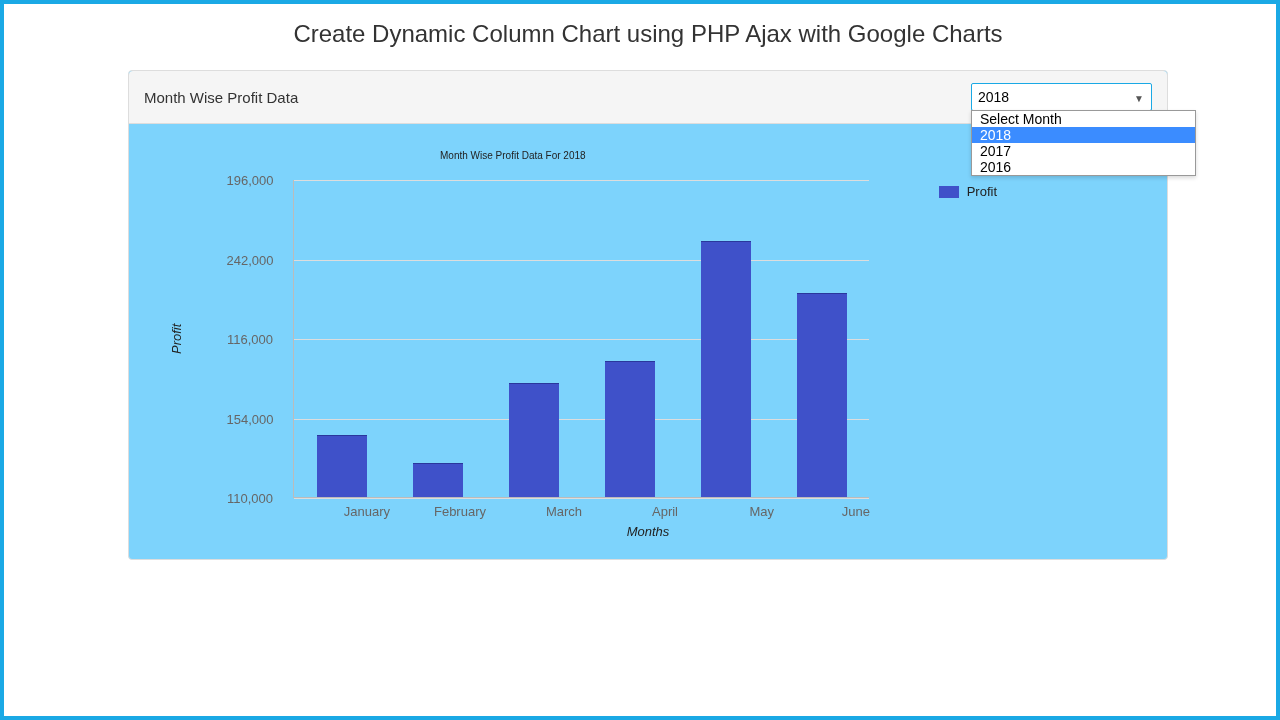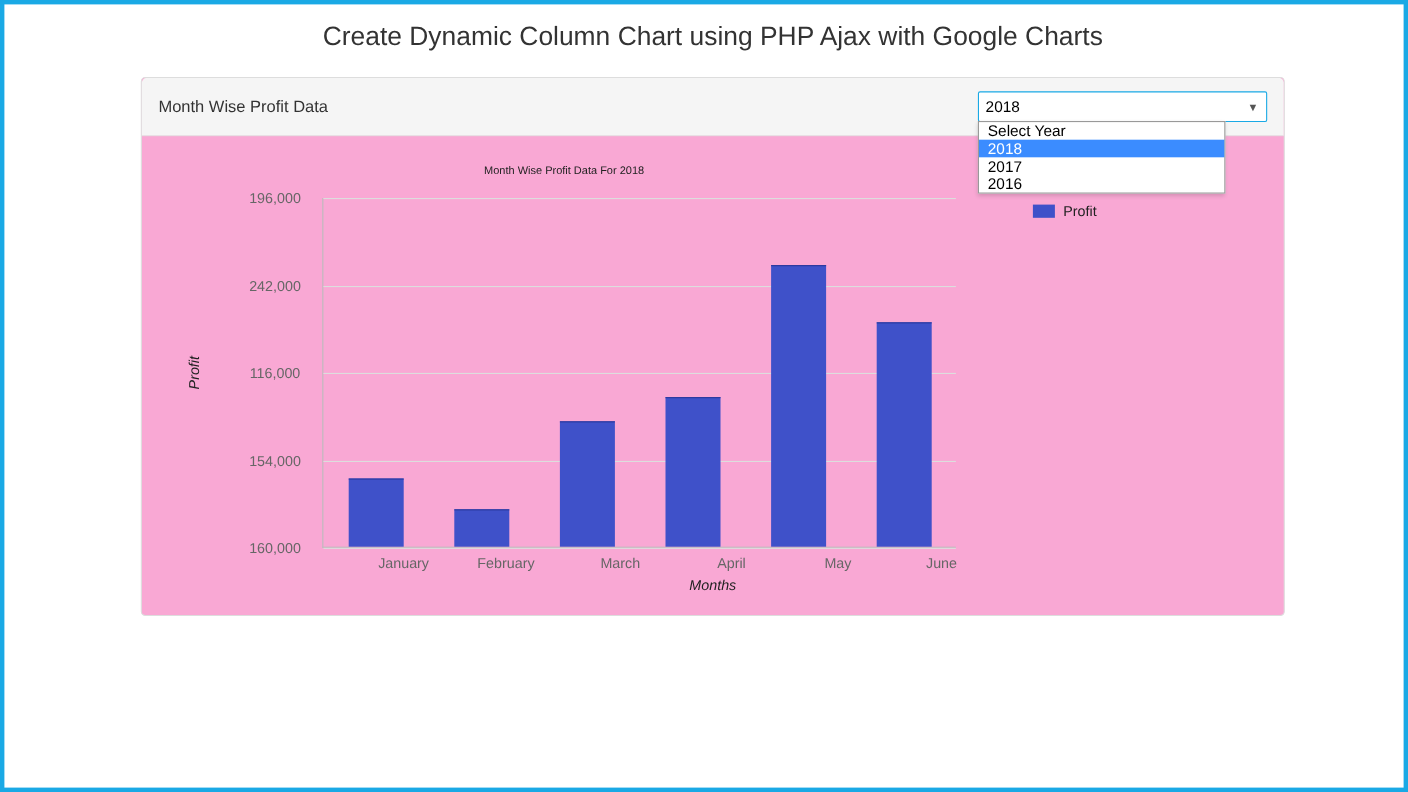--- a/index.html
+++ b/index.html
@@ -1,22 +1,22 @@
 <!DOCTYPE html>
 <html><head>
 <meta charset="utf-8">
 <style>
   *{box-sizing:border-box;margin:0;padding:0}
   body{font-family:"Helvetica Neue",Helvetica,Arial,sans-serif;background:#fff;width:1280px;height:720px;overflow:hidden}
   .frame{border:4px solid #1aa9e5;width:1280px;height:720px;padding:8px 0 0 16px}
   h1.page-title{font-weight:400;font-size:24px;text-align:center;color:#333;margin:8px 0 22px 0}
-  .panel{width:1040px;margin:0 auto;border:1px solid #ddd;border-radius:4px;background:#f9a8d4;position:relative}
+  .panel{width:1040px;margin:0 auto;border:1px solid #ddd;border-radius:4px;background:#7dd3fc;position:relative}
   .panel-head{background:#f5f5f5;border-bottom:1px solid #ddd;border-radius:4px 4px 0 0;padding:12px 15px;display:flex;align-items:center;justify-content:space-between}
   .panel-title{font-size:15px;color:#333;font-weight:400}
-  .select-wrap{position:relative;width:263px}
+  .select-wrap{position:relative;width:181px}
   select.year{width:100%;height:28px;border:1px solid #1aa9e5;border-radius:2px;background:#fff;font-size:14px;padding:2px 6px;appearance:none;-webkit-appearance:none;outline:none}
   .caret{position:absolute;right:8px;top:10px;font-size:10px;color:#555;pointer-events:none}
   .dropdown{position:absolute;top:27px;left:0;width:225px;border:1px solid #999;background:#fff;box-shadow:0 2px 4px rgba(0,0,0,0.15);z-index:5}
   .dropdown .opt{font-size:14px;padding:0 8px;line-height:16px;color:#000}
   .dropdown .opt.sel{background:#3b8cff;color:#fff}
   .panel-body{padding:10px 10px 20px 10px;position:relative}
   .chart-title{font-size:10px;font-weight:400;color:#222;position:absolute;left:311px;top:26px}
   .y-label{position:absolute;left:40px;top:230px;transform:rotate(-90deg);transform-origin:left top;font-style:italic;font-size:13px;color:#222}
   .x-label{text-align:center;font-style:italic;font-size:13px;color:#222;margin-top:26px}
   .legend{position:absolute;right:170px;top:60px;display:flex;align-items:center;gap:8px;font-size:13px;color:#222}
@@ -35,39 +35,39 @@
 
   <div class="panel">
     <div class="panel-head">
       <span class="panel-title">Month Wise Profit Data</span>
       <div class="select-wrap">
         <select class="year">
           <option>2018</option>
         </select>
         <span class="caret">▼</span>
         <div class="dropdown">
-          <div class="opt">Select Year</div>
+          <div class="opt">Select Month</div>
           <div class="opt sel">2018</div>
           <div class="opt">2017</div>
           <div class="opt">2016</div>
         </div>
       </div>
     </div>
 
     <div class="panel-body">
       <div class="chart-title">Month Wise Profit Data For 2018</div>
       <div class="y-label">Profit</div>
       <div class="legend">
         <span class="sw"></span>
         <span>Profit</span>
       </div>
 
       <div class="plot" id="plot">
           <div class="grid" style="top: 318px;"></div>
-          <div class="ylab" style="top: 318px;">160,000</div>
+          <div class="ylab" style="top: 318px;">110,000</div>
           <div class="grid" style="top: 238.5px;"></div>
           <div class="ylab" style="top: 238.5px;">154,000</div>
           <div class="grid" style="top: 159px;"></div>
           <div class="ylab" style="top: 159px;">116,000</div>
           <div class="grid" style="top: 79.5px;"></div>
           <div class="ylab" style="top: 79.5px;">242,000</div>
           <div class="grid" style="top: 0px;"></div>
           <div class="ylab" style="top: 0px;">196,000</div>
           <div class="bar" style="left: 23px; height: 62.4643px;"></div>
           <div class="xlab" style="left: 0px;">January</div>

